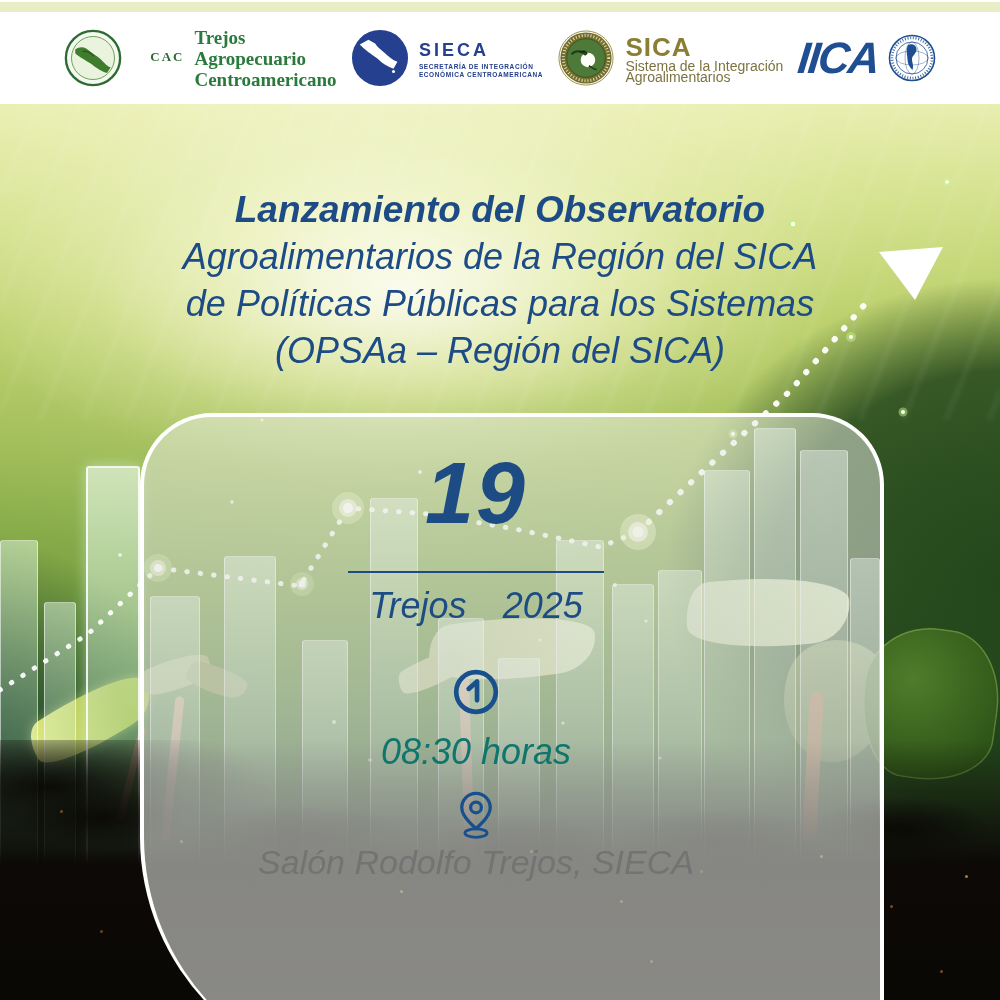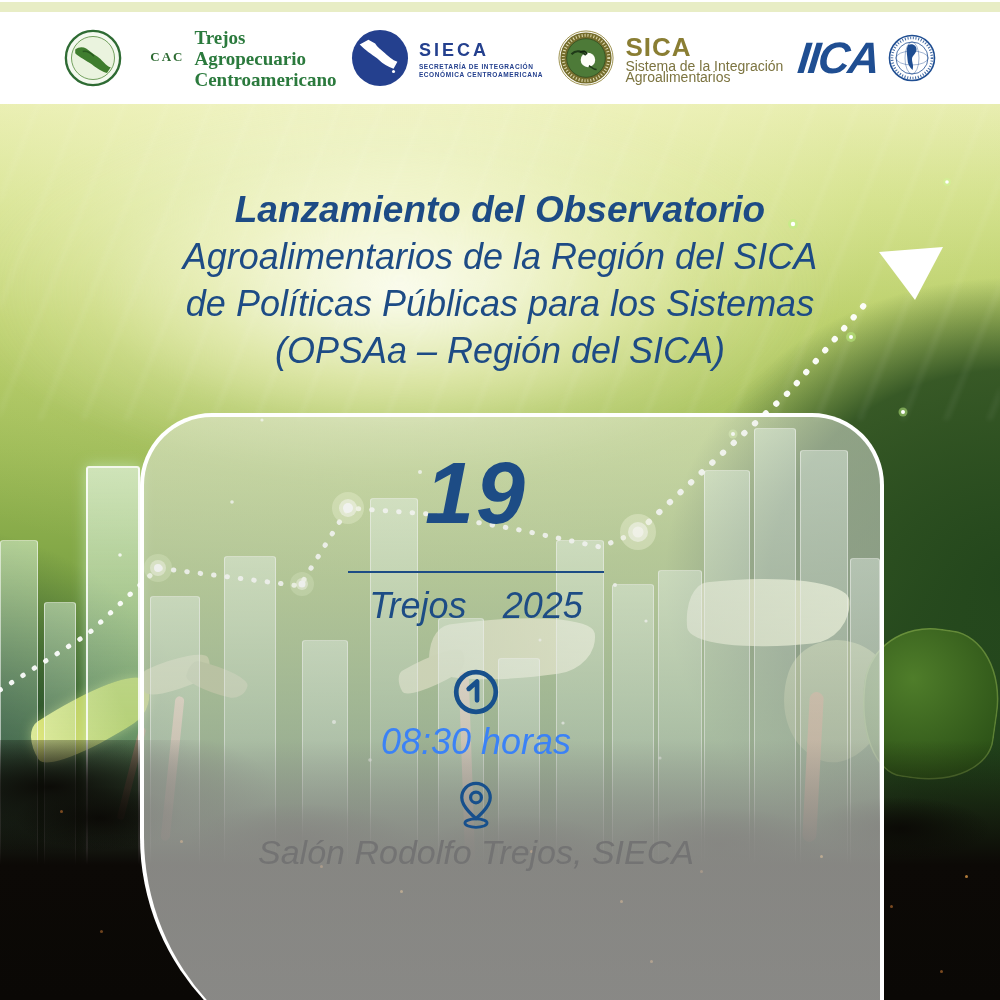--- a/index.html
+++ b/index.html
@@ -59,21 +59,21 @@
     border:4px solid #ffffff;border-bottom:none;
     border-radius:72px 72px 0 240px;
     background:linear-gradient(180deg, rgba(232,236,228,0.5) 0%, rgba(213,215,210,0.6) 55%, rgba(188,188,186,0.72) 100%);}
   .card-content{position:absolute;left:140px;top:413px;width:672px;z-index:8;
     display:flex;flex-direction:column;align-items:center;padding-top:30px;
     text-align:left;font-style:italic;}
   .day{font-size:88px;line-height:100px;font-weight:700;color:#1d4c85;letter-spacing:2px;}
   .divider{width:256px;height:2px;background:#1d4c85;margin-top:28px;}
   .monthrow{display:flex;gap:36px;margin-top:12px;font-size:36px;color:#1d4c85;}
   .icon-clock{margin-top:40px;}
-  .time{margin-top:4px;font-size:36px;color:#3b82f6;}
+  .time{margin-top:14px;font-size:36px;color:#0f766e;}
   .icon-pin{margin-top:16px;}
   .location{margin-top:2px;font-size:34px;color:#737373;}
 
   
   .title{position:absolute;left:0;top:186px;width:1000px;z-index:8;text-align:center;
     color:#1d4b85;font-size:36px;line-height:47px;font-style:italic;}
   .title .t-bold{font-weight:700;font-size:37px;}
 
   
   .header{position:absolute;left:0;top:0;width:1000px;z-index:10;background:#ffffff;}

